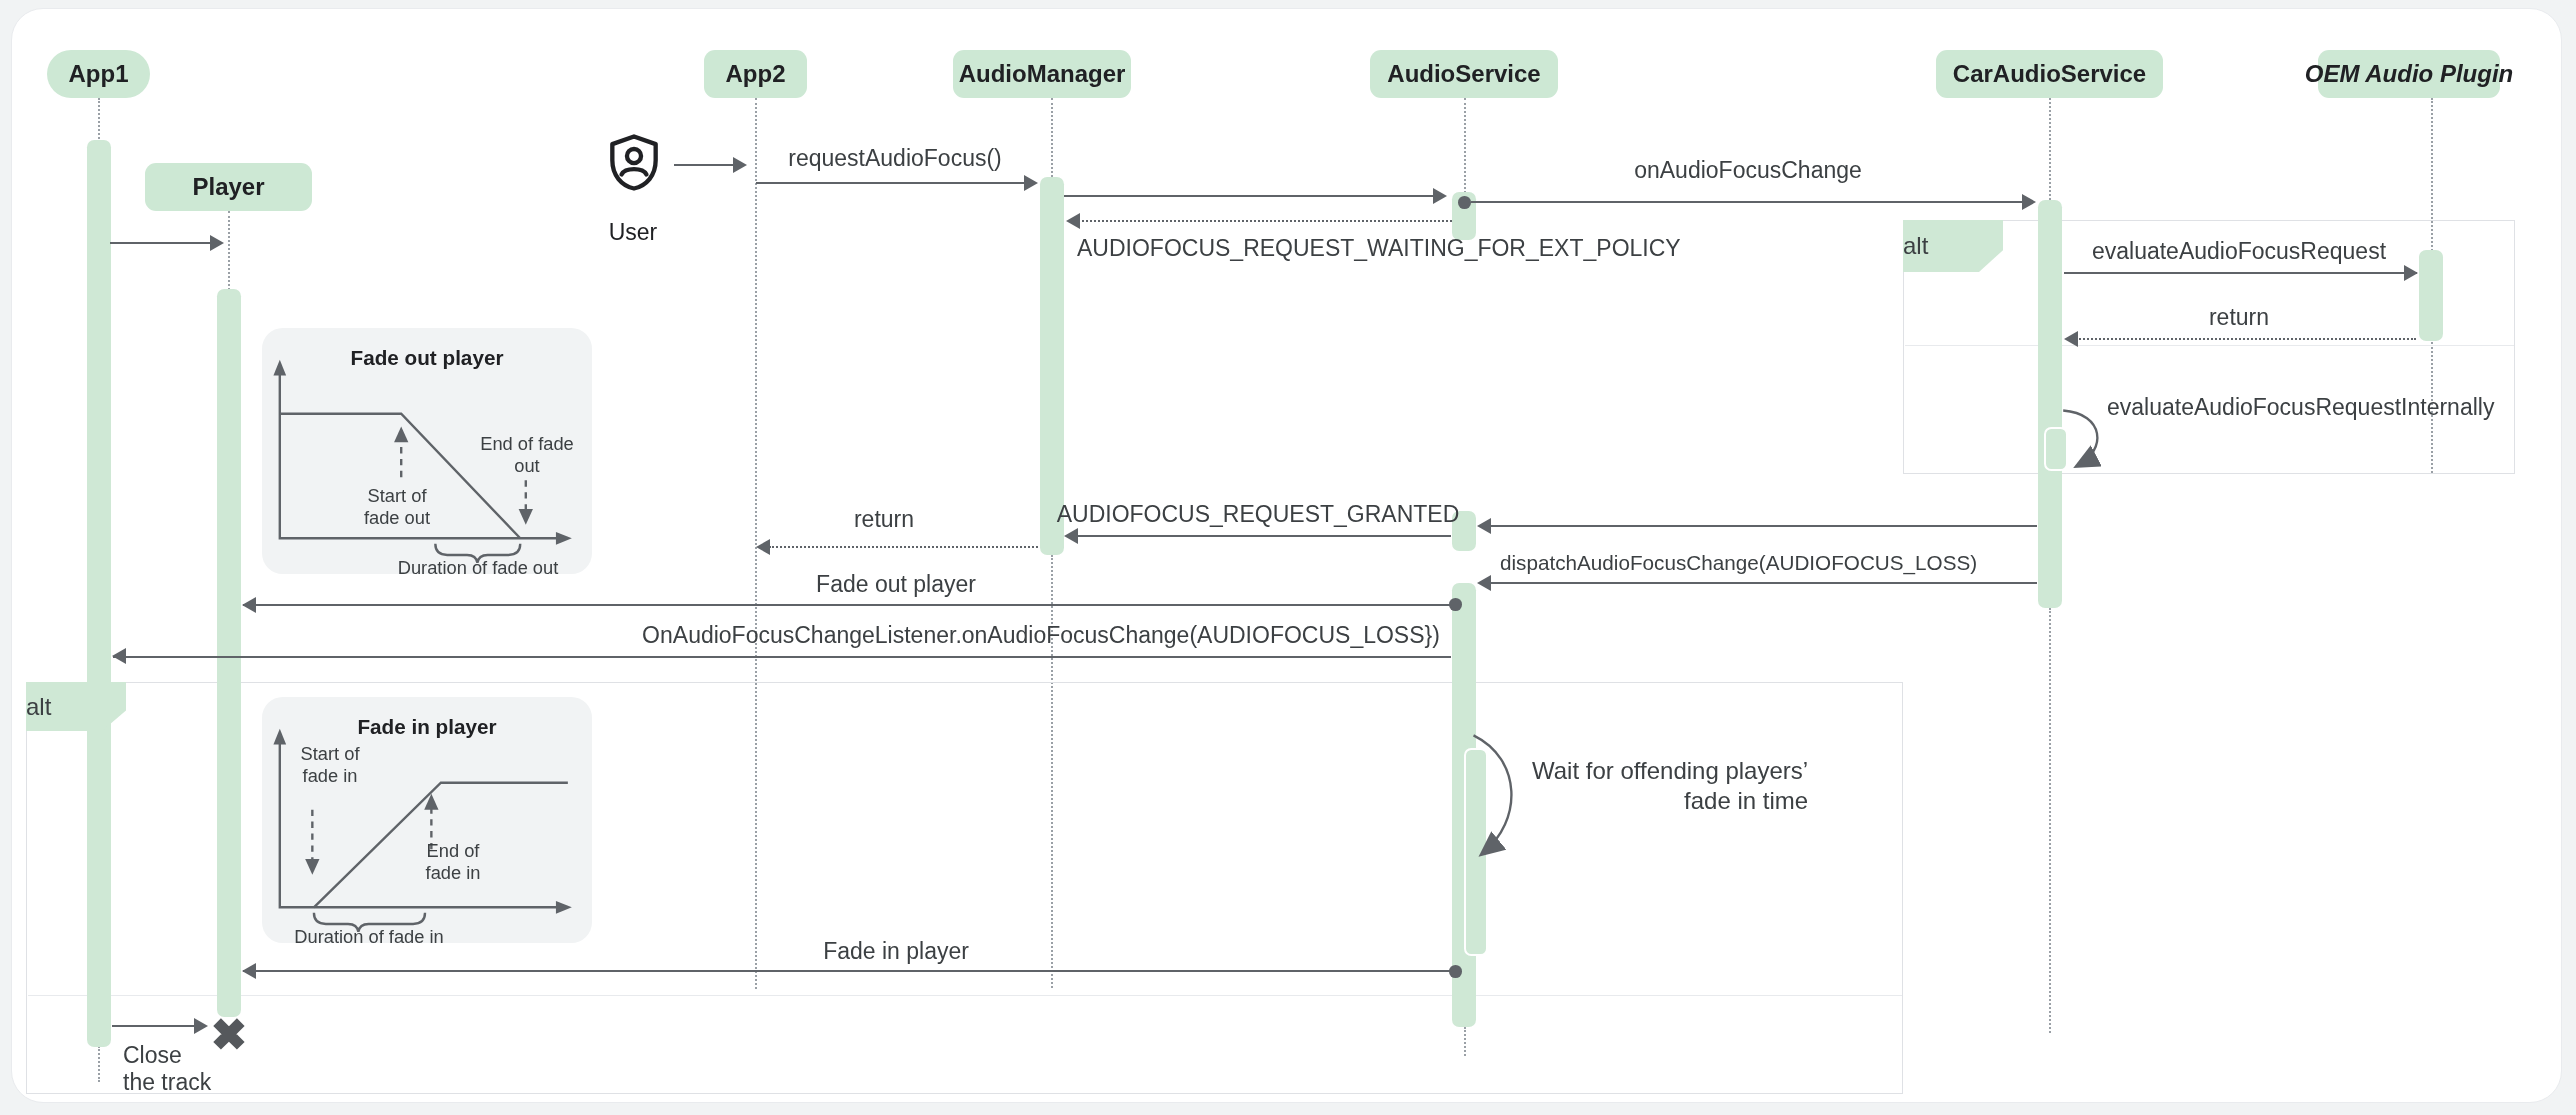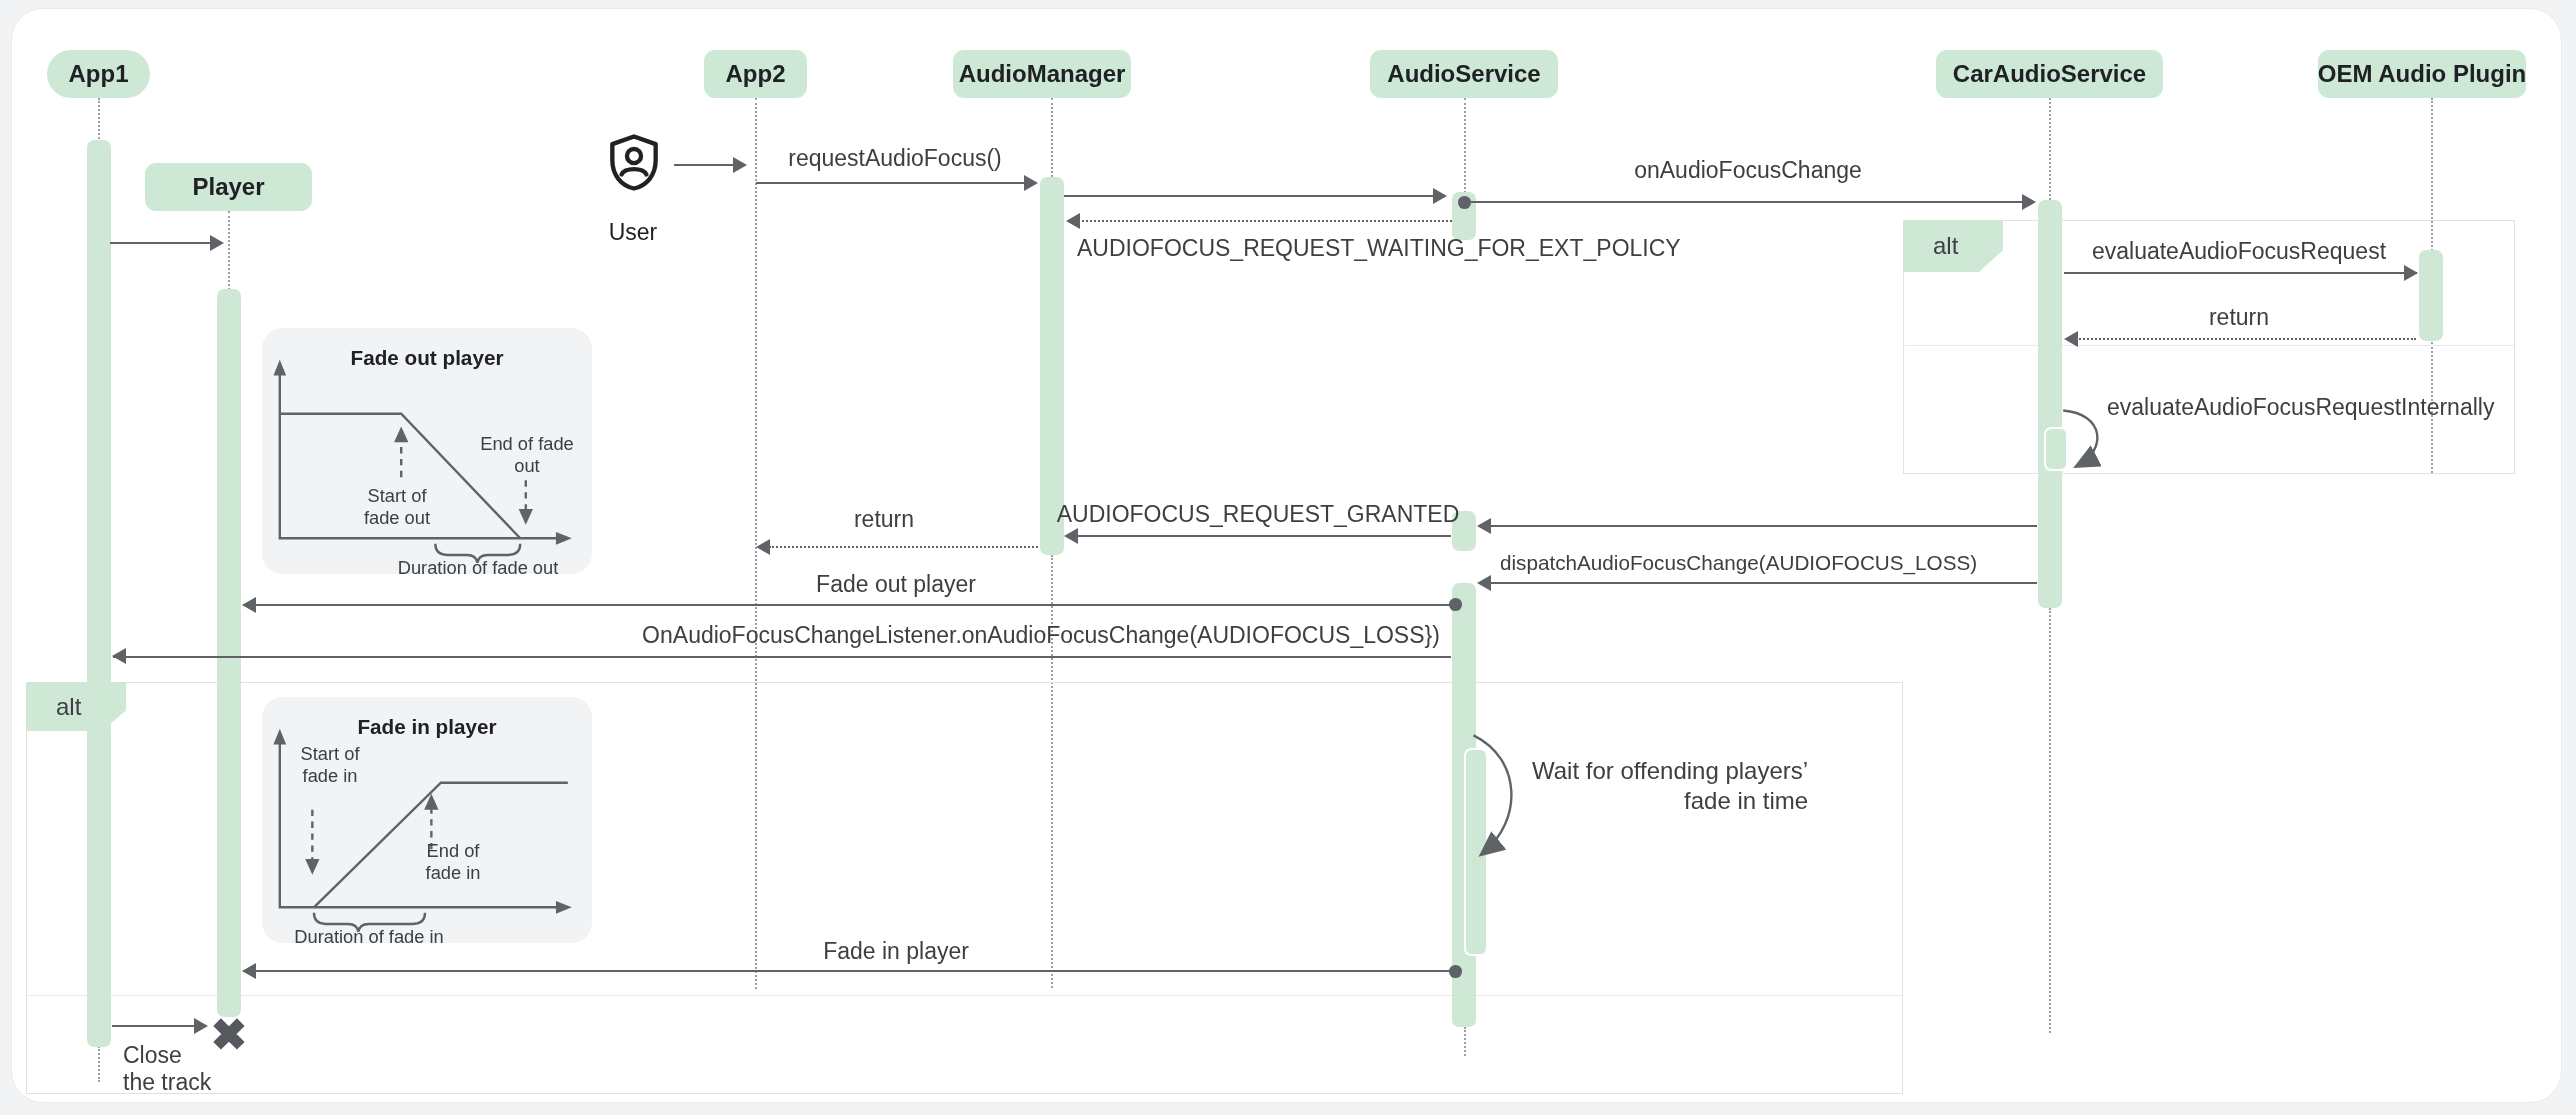--- a/index.html
+++ b/index.html
@@ -16,21 +16,21 @@
   .hline.dotted{border-top-style:dotted;}
   .head{position:absolute;width:0;height:0;border-top:8px solid transparent;border-bottom:8px solid transparent;z-index:5;}
   .head.r{border-left:14.3px solid #5f6368;}
   .head.l{border-right:14.3px solid #5f6368;}
   .dot{position:absolute;width:12.7px;height:12.7px;border-radius:50%;background:#5f6368;z-index:6;}
   .msg{position:absolute;font-size:23px;color:#3c4043;white-space:nowrap;z-index:6;}
   .msg.c{transform:translateX(-50%);}
   .msg.sm{font-size:20.7px;}
   .fragment{position:absolute;border:1.6px solid #dfe1e5;box-sizing:border-box;background:transparent;z-index:2;}
   .frag-label{position:absolute;background:#cfe8d5;color:#3c4043;font-size:24px;
-              display:flex;align-items:center;padding-left:30px;box-sizing:border-box;
+              display:flex;align-items:center;box-sizing:border-box;
               clip-path:polygon(0 0,100% 0,100% 58%,76% 100%,0 100%);z-index:5;}
   .frag-div{position:absolute;height:0;border-top:1.6px solid #e8eaed;z-index:2;}
   .panel{position:absolute;width:330px;height:246px;background:#f1f3f4;border-radius:20.7px;z-index:4;}
   .panel svg{position:absolute;left:0;top:0;}
   .chart-title{position:absolute;width:100%;text-align:center;top:17.5px;font-size:20.7px;font-weight:bold;color:#202124;}
   .chart-lab{position:absolute;font-size:18.3px;color:#3c4043;text-align:center;line-height:22px;transform:translateX(-50%);}
   .chart-lab.nw{white-space:nowrap;}
   .xmark{position:absolute;font-size:44px;font-weight:bold;color:#55585c;z-index:7;transform:translate(-50%,-50%);}
   .note{position:absolute;font-size:24px;color:#3c4043;line-height:30px;white-space:nowrap;z-index:6;}
   .actor-label{position:absolute;font-size:23px;color:#202124;z-index:6;transform:translateX(-50%);}
@@ -77,21 +77,21 @@
   <div class="frag-label" style="left:1903px;top:220px;width:100px;height:52px;">
     <span>alt</span>
   </div>
 
   <div class="lf-head" style="left:47px;top:50px;width:103px;border-radius:24px;">App1</div>
   <div class="lf-head" style="left:145px;top:163px;width:167px;">Player</div>
   <div class="lf-head" style="left:704px;top:50px;width:103px;">App2</div>
   <div class="lf-head" style="left:953px;top:50px;width:178px;">AudioManager</div>
   <div class="lf-head" style="left:1370px;top:50px;width:188px;">AudioService</div>
   <div class="lf-head" style="left:1936px;top:50px;width:227px;">CarAudioService</div>
-  <div class="lf-head" style="left:2318px;top:50px;width:208px;">OEM Audio Plugin</div>
+  <div class="lf-head" style="left:2318px;top:50px;width:182px;font-style:italic;">OEM Audio Plugin</div>
 
   <svg class="ovl" style="left:608px;top:133px;" width="52" height="59" viewBox="0 0 48 54">
     <path d="M24,3 L44,10 V25 C44,39 35.5,48.5 24,51 C12.5,48.5 4,39 4,25 V10 Z" fill="none" stroke="#202124" stroke-width="4" stroke-linejoin="round"></path>
     <circle cx="24" cy="21" r="6.5" fill="none" stroke="#202124" stroke-width="4"></circle>
     <path d="M12.5,38 C16,31.5 32,31.5 35.5,38" fill="none" stroke="#202124" stroke-width="4" stroke-linecap="round"></path>
   </svg>
   <div class="actor-label" style="left:633px;top:219px;">User</div>
 
   <div class="hline" style="left:110px;top:242px;width:110px;"></div>
   <div class="head r" style="left:210px;top:235px;"></div>

